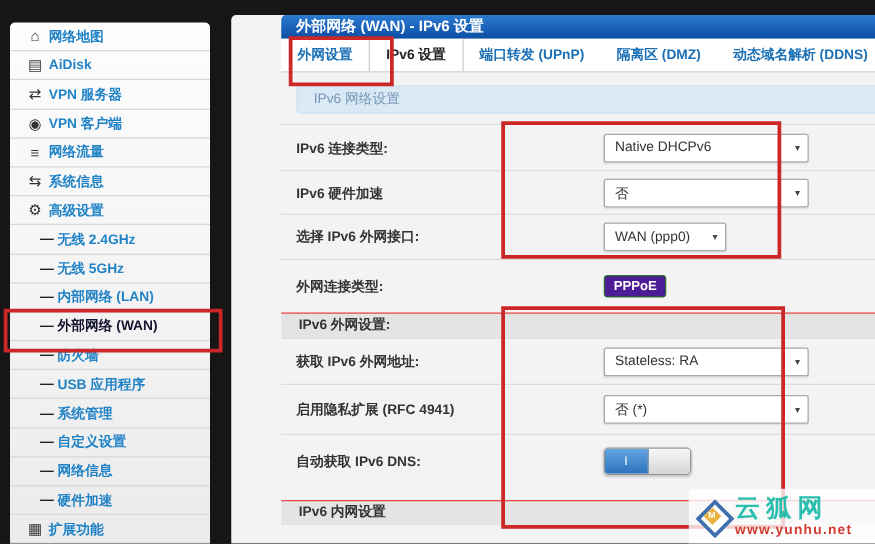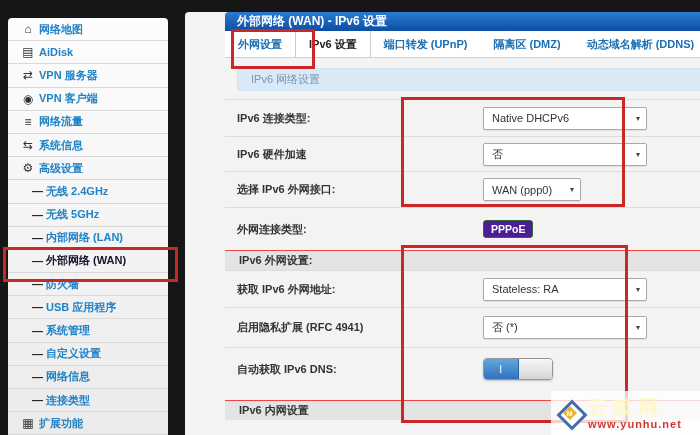--- a/index.html
+++ b/index.html
@@ -95,21 +95,21 @@
     position:absolute; left:5px; top:5px; width:16px; height:16px;
     background:#fff; border:3px solid #3f6fae; transform:rotate(45deg);
   }
   .wm-logo .inner {
     position:absolute; left:9px; top:9px; width:10px; height:10px;
     background:#e7b33a; transform:rotate(45deg);
     display:flex; align-items:center; justify-content:center;
   }
   .wm-logo .inner span { transform:rotate(-45deg); font-size:7px; font-weight:bold; color:#fff; }
   .wm-text { display:flex; flex-direction:column; margin-left:4px; }
-  .wm-name { font-size:20px; line-height:20px; color:#fef9c3; font-weight:bold; letter-spacing:5px; opacity:0.9; }
+  .wm-name { font-size:20px; line-height:20px; color:#14b8a6; font-weight:bold; letter-spacing:5px; opacity:0.9; }
   .wm-url  { font-size:11px; line-height:12px; color:#d03a2e; font-weight:bold; margin-top:1px; letter-spacing:1px; }
 </style>
 </head>
 <body>
 
 <div class="stage">
 
   <aside class="sidebar">
     <div class="s-item">
       <span class="s-icon">⌂</span>
@@ -170,21 +170,21 @@
     <div class="s-item sub">
       <span class="s-icon">—</span>
       <span class="s-label">自定义设置</span>
     </div>
     <div class="s-item sub">
       <span class="s-icon">—</span>
       <span class="s-label">网络信息</span>
     </div>
     <div class="s-item sub">
       <span class="s-icon">—</span>
-      <span class="s-label">连接类型</span>
+      <span class="s-label">硬件加速</span>
     </div>
     <div class="s-item">
       <span class="s-icon">▦</span>
       <span class="s-label">扩展功能</span>
     </div>
   </aside>
 
   <section class="main">
     <div class="m-title">外部网络 (WAN) - IPv6 设置</div>
 

